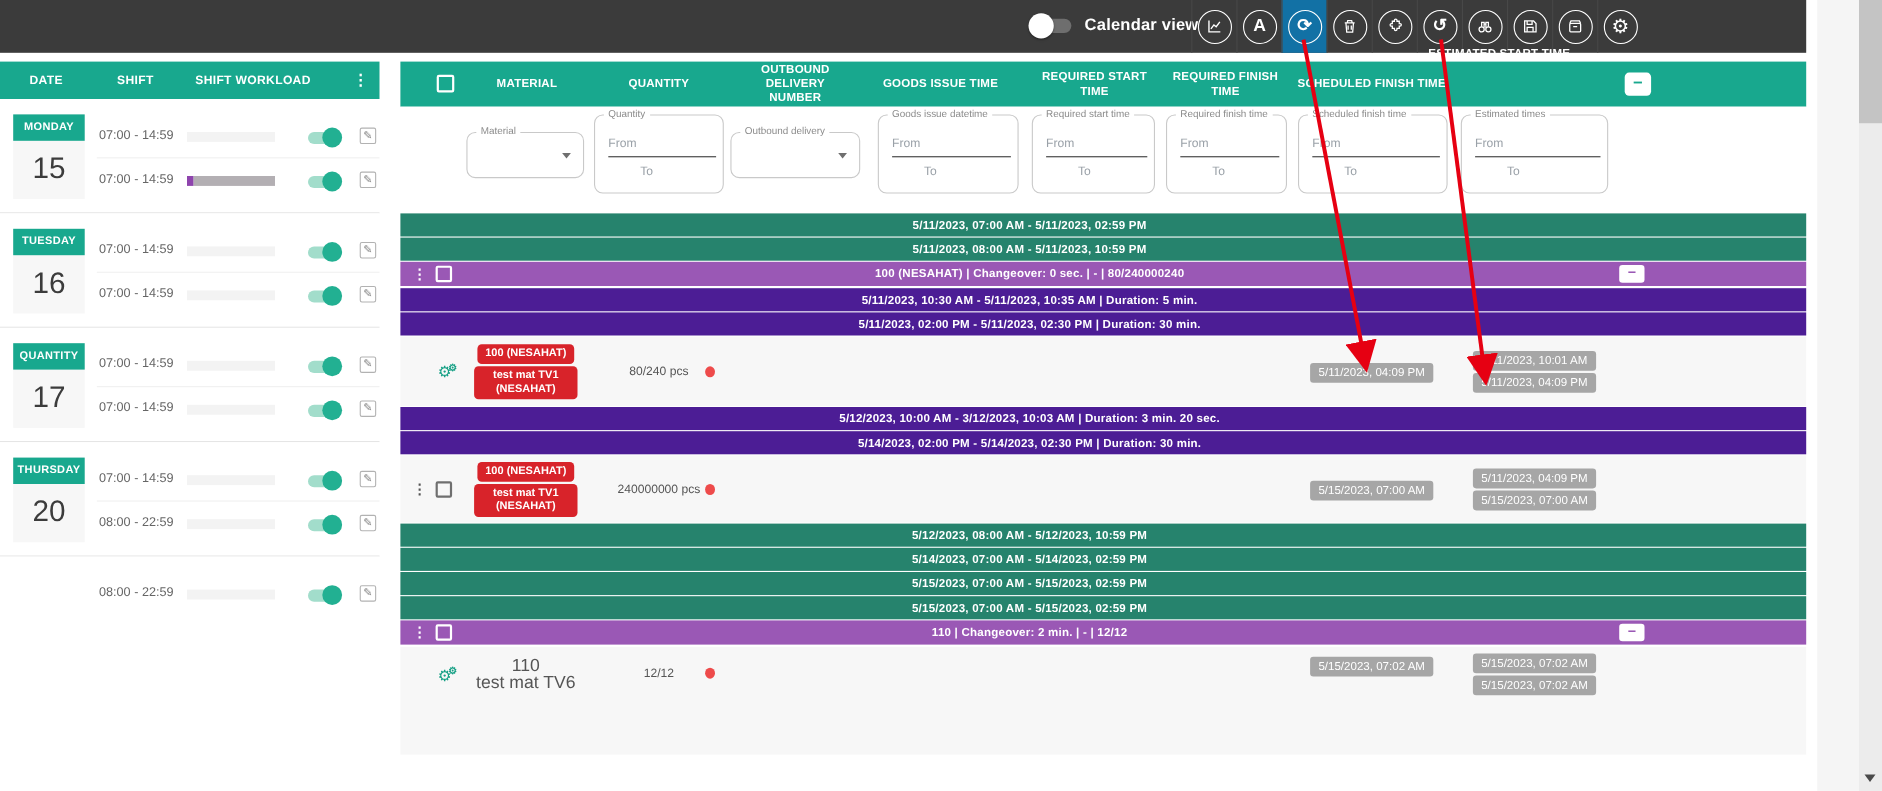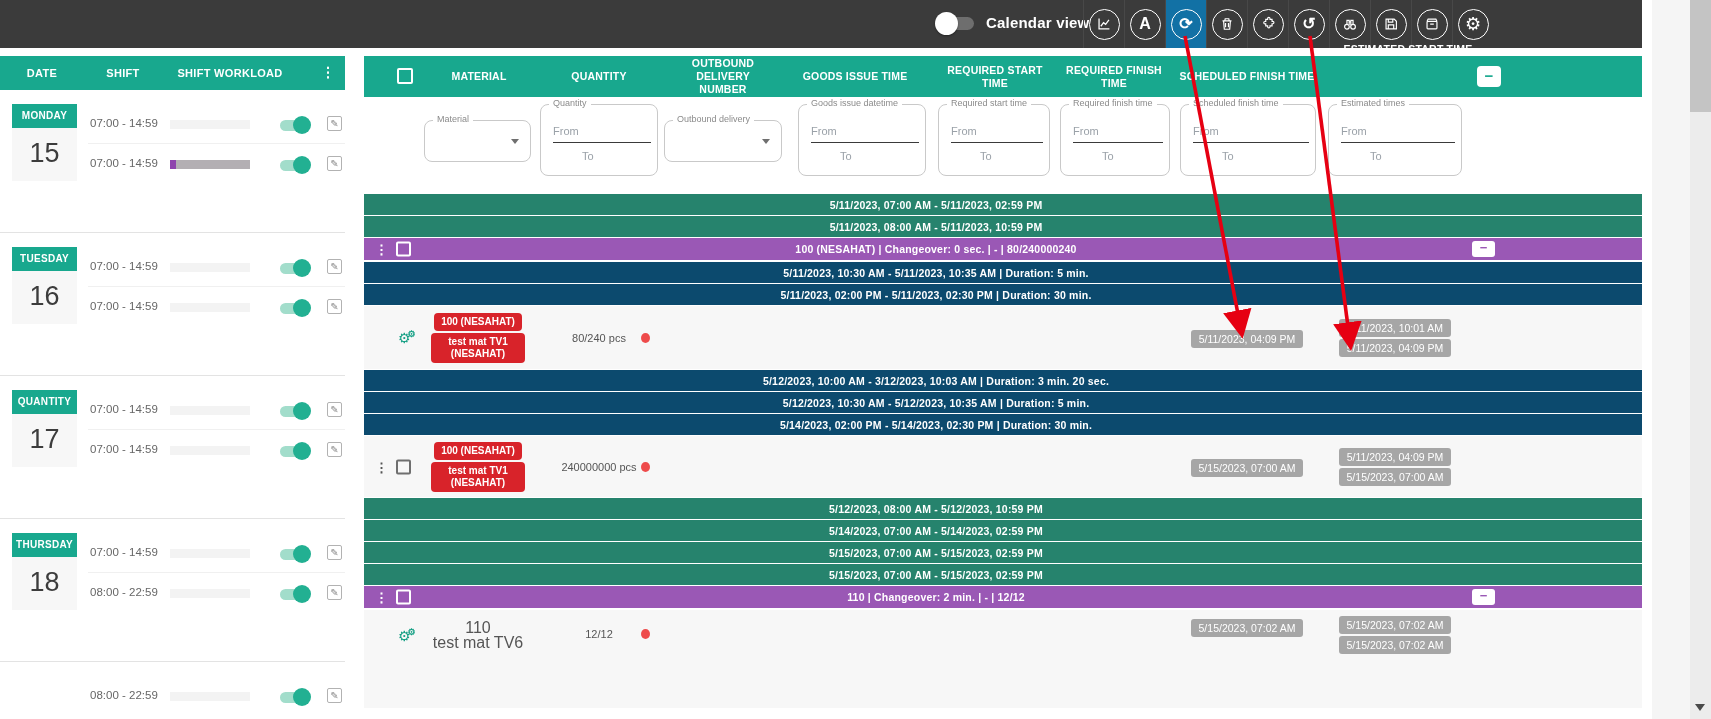--- a/index.html
+++ b/index.html
@@ -17,21 +17,21 @@
   .tb-circle { width:31px; height:31px; border:1.7px solid #fff; border-radius:50%; display:flex; align-items:center; justify-content:center; color:#fff; }
   .tb-circle svg { width:18px; height:18px; }
   .tb-glyph { font-size:16px; font-weight:700; line-height:1; }
 
   
   .sidebar { position:absolute; left:0; top:56px; width:345px; }
   .sb-header { position:relative; height:34px; background:#18a88e; color:#fff; font-size:11px; font-weight:700; }
   .sb-h { position:absolute; top:11px; text-align:center; letter-spacing:.3px; }
   .sb-h1 { left:12px; width:60px; } .sb-h2 { left:88px; width:70px; } .sb-h3 { left:165px; width:130px; }
   .sb-kebab { position:absolute; right:10px; top:8px; color:#fff; font-size:14px; font-weight:700; cursor:pointer; }
-  .day-block { position:relative; height:143px; border-bottom:1px solid #e3e3e3; background:#fff; }
+  .day-block { position:relative; height:104px; border-bottom:1px solid #e3e3e3; background:#fff; }
   .day-block.last { border-bottom:none; }
   .day-card { position:absolute; left:12px; top:14px; width:65px; background:#f7f7f7; padding-bottom:12px; text-align:center; }
   .day-badge { height:24px; background:#18a88e; color:#fff; font-size:10px; font-weight:700; line-height:24px; letter-spacing:.3px; }
   .day-num { font-size:27px; color:#3c3c3c; margin-top:10px; }
   .shift-rows { position:absolute; left:88px; top:14px; right:0; }
   .shift-row { position:relative; height:40px; border-bottom:1px solid #f0f0f0; }
   .shift-row.lastrow { border-bottom:none; }
   .shift-time { position:absolute; left:2px; top:13px; font-size:11.5px; color:#666; }
   .bar { position:absolute; left:82px; top:16px; width:80px; height:9px; background:#f3f3f3; display:flex; overflow:hidden; }
   .bar i { display:block; height:100%; }
@@ -53,21 +53,21 @@
   .fs-label { position:absolute; top:-7px; left:8px; background:#fff; padding:0 4px; font-size:9px; color:#8b8b8b; }
   .fs-from { position:absolute; left:12px; top:20px; font-size:11px; color:#9aa1a8; }
   .fs-line { position:absolute; left:12px; right:6px; top:37px; border-bottom:1.5px solid #3a3a3a; }
   .fs-to { position:absolute; left:12px; top:45px; font-size:11px; color:#9aa1a8;margin-left:29px; }
   .fs-caret { position:absolute; right:11px; top:50%; margin-top:-2px; width:0; height:0; border-left:4.5px solid transparent; border-right:4.5px solid transparent; border-top:5px solid #6f6f6f; }
 
   .rows { position:relative; }
   .trow { position:relative; margin-bottom:1px; }
   .trow.shift { background:#26836d; }
   .trow.group { background:#9a58b5; margin-top:1px; margin-bottom:2px; }
-  .trow.downtime { background:#0c4a6e; }
+  .trow.downtime { background:#4c1d95; }
   .trow.order { background:#f7f7f7; }
   .center-text { position:absolute; left:0; top:0; width:1144px; height:100%; display:flex; align-items:center; justify-content:center; color:#fff; font-size:10.5px; font-weight:600; letter-spacing:.2px; }
   .kebab { position:absolute; left:11px; top:50%; transform:translateY(-50%); font-size:13px; font-weight:700; color:#fff; cursor:pointer; }
   .kebab.dark { color:#555; }
   .checkbox { position:absolute; left:32px; top:50%; transform:translateY(-50%); width:15px; height:15px; border:2px solid #fff; border-radius:2px; cursor:pointer; }
   .checkbox.dark { border-color:#6f6f6f; }
   .minus-chip { position:absolute; left:1108px; top:50%; transform:translateY(-50%); width:23px; height:16px; background:#fff; border-radius:3px; color:#9a58b5; font-size:13px; font-weight:700; line-height:14px; text-align:center; cursor:pointer; }
   .gears { position:absolute; left:34px; color:#16a085; font-size:14px; line-height:1; }
   .gears b { font-size:9px; vertical-align:6px; margin-left:-3px; }
   .mat-cell { position:absolute; left:66px; width:96px; text-align:center; }
@@ -248,21 +248,21 @@
               <span class="toggle">
                 <i></i>
               </span>
               <span class="edit">✎</span>
             </div>
           </div>
         </div>
         <div class="day-block">
           <div class="day-card">
             <div class="day-badge">THURSDAY</div>
-            <div class="day-num">18</div>
+            <div class="day-num">20</div>
           </div>
           <div class="shift-rows">
             <div class="shift-row">
               <span class="shift-time">07:00 - 14:59</span>
               <span class="bar"></span>
               <span class="toggle">
                 <i></i>
               </span>
               <span class="edit">✎</span>
             </div>
@@ -311,21 +311,21 @@
           <div>REQUIRED START</div>
           <div>TIME</div>
         </div>
         <div class="th-col" style="left: 692px; width: 116px;">
           <div>REQUIRED FINISH</div>
           <div>TIME</div>
         </div>
         <div class="th-col" style="left: 808px; width: 150px;">
           <div>SCHEDULED FINISH TIME</div>
         </div>
-        <div class="th-col" style="left: 971px; width: 146px; gap: 42px;">
+        <div class="th-col" style="left: 926px; width: 146px; gap: 42px;">
           <div>ESTIMATED START TIME</div>
           <div>ESTIMATED FINISH TIME</div>
         </div>
         <span class="collapse-btn">−</span>
       </div>
     <div class="filters">
         <div class="fs short" style="left: 60px; width: 107px;">
           <span class="fs-label">Material</span>
           <i class="fs-caret"></i>
         </div>
@@ -395,23 +395,20 @@
           <div class="qty" style="top:25.5px">80/240 pcs</div>
           <span class="dot" style="top:26.5px"></span>
           <div class="sched-cell" style="top:22.5px"><span class="chip">5/11/2023, 04:09 PM</span></div>
           <div class="est-cell" style="top:11.5px">
             <div><span class="chip">5/11/2023, 10:01 AM</span></div>
             <div><span class="chip">5/11/2023, 04:09 PM</span></div>
           </div>
         </div>
         <div class="trow downtime" style="height: 21px;">
           <div class="center-text">5/12/2023, 10:00 AM - 3/12/2023, 10:03 AM | Duration: 3 min. 20 sec.</div>
-        </div>
-        <div class="trow downtime" style="height: 21px;">
-          <div class="center-text">5/12/2023, 10:30 AM - 5/12/2023, 10:35 AM | Duration: 5 min.</div>
         </div>
         <div class="trow downtime" style="height: 21px;">
           <div class="center-text">5/14/2023, 02:00 PM - 5/14/2023, 02:30 PM | Duration: 30 min.</div>
         </div>
         <div class="trow order" style="height: 61px;">
           <span class="kebab dark">⋮</span>
           <span class="checkbox dark"></span>
           <div class="mat-cell" style="top:3.5px"><span class="badge">100 (NESAHAT)</span><br><span class="badge">test mat TV1 (NESAHAT)</span></div>
           <div class="qty" style="top:24.5px">240000000 pcs</div>
           <span class="dot" style="top:25.5px"></span>

